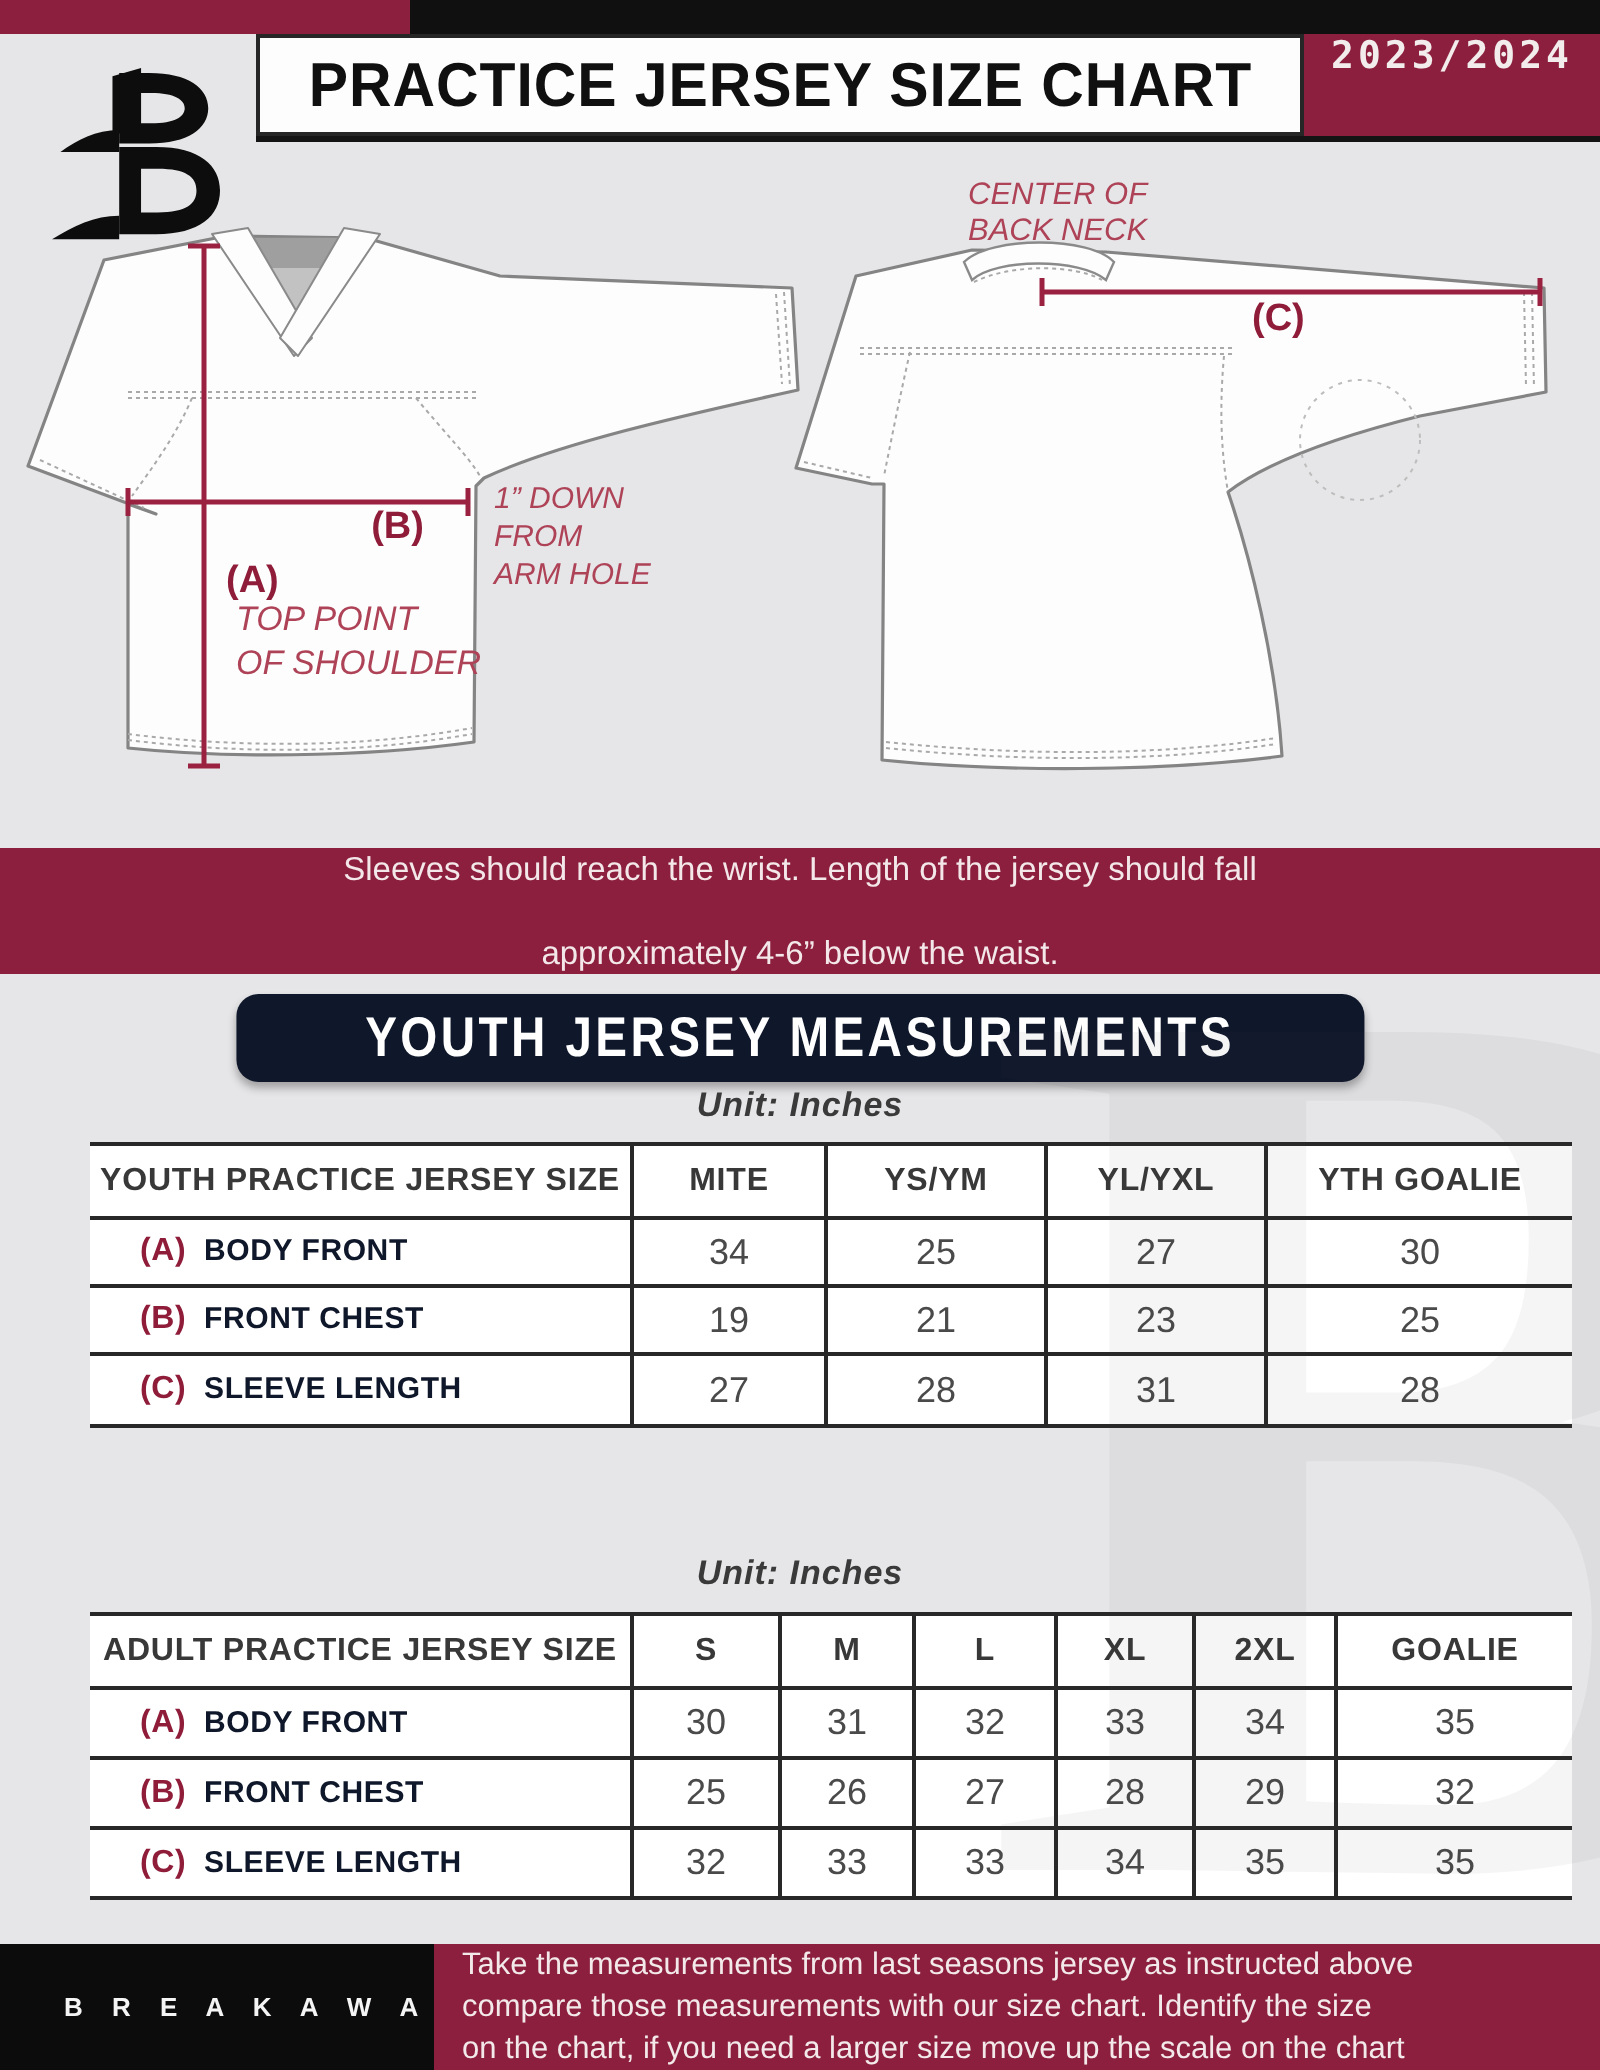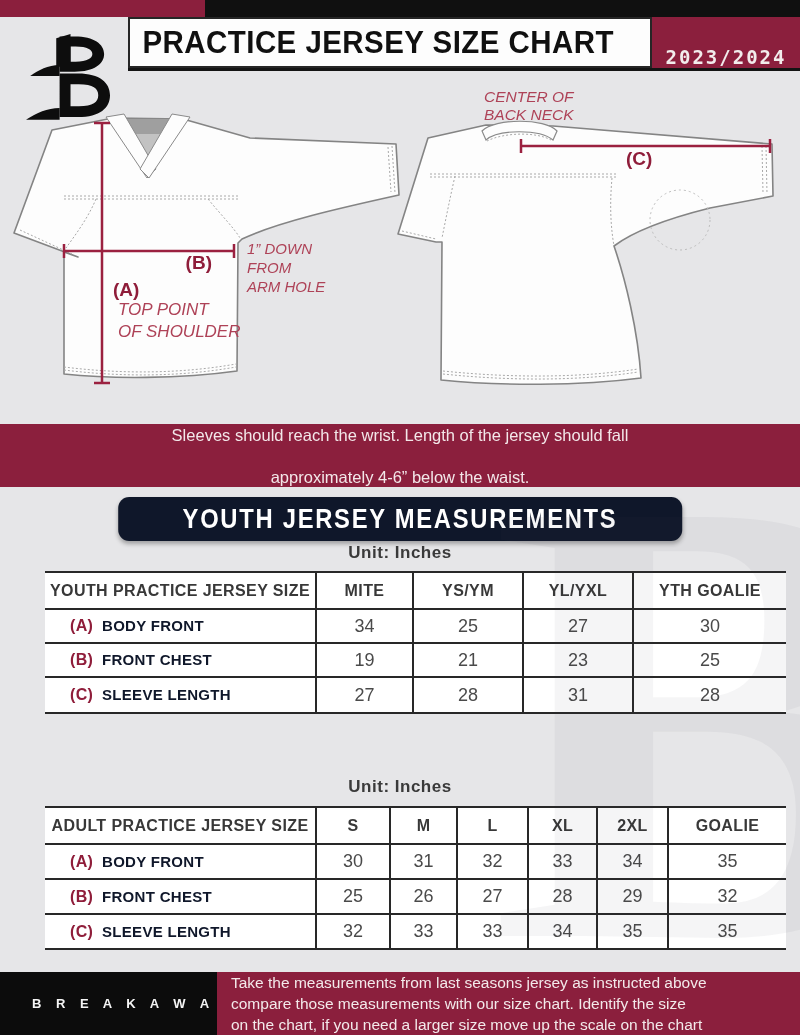--- a/index.html
+++ b/index.html
@@ -4,46 +4,46 @@
 <style>
   html,body{margin:0;padding:0;}
   body{font-family:"Liberation Sans",sans-serif;background:#9a9a9a;}
   .page{position:relative;width:800px;height:1035px;margin:0 auto;background:#e6e6e8;overflow:hidden;}
 
   
   .strip-maroon{position:absolute;left:0;top:0;width:205px;height:17px;background:#8b1f3d;}
   .strip-black{position:absolute;left:205px;top:0;width:595px;height:17px;background:#101010;}
   .title-band{position:absolute;left:128px;top:17px;width:524px;height:51px;background:#fdfdfd;
     border:2px solid #262626;box-shadow:0 3px 0 #141414;box-sizing:border-box;
-    display:flex;align-items:center;}
+    display:flex;align-items:center;justify-content:center;}
   .title-band .t{font-size:31px;font-weight:bold;color:#101010;letter-spacing:.5px;
     transform:scaleX(.95);white-space:nowrap;}
   .season-block{position:absolute;left:652px;top:17px;width:148px;height:51px;background:#8b1f3d;
-    box-shadow:0 3px 0 #141414;display:flex;align-items:flex-end;justify-content:center;}
+    box-shadow:0 3px 0 #141414;display:flex;align-items:flex-start;justify-content:center;}
   .season-block .t{font-family:"DejaVu Sans Mono","Liberation Mono",monospace;
     font-size:19px;font-weight:bold;color:#f2ecec;letter-spacing:2px;white-space:nowrap;}
   .header-logo{position:absolute;left:26px;top:22px;}
 
   
   .diagram{position:absolute;left:0;top:68px;}
   .note-it{font-style:italic;fill:#ae4257;}
   .meas-label{font-weight:bold;fill:#8f1d3a;font-size:19px;}
 
   
   .callout{position:absolute;left:0;top:424px;width:800px;height:63px;background:#8b1f3d;
     display:flex;flex-direction:column;align-items:center;justify-content:center;gap:20px;}
   .callout .ln{color:#f3e7e9;font-size:16.5px;line-height:22px;}
 
   
   .section-banner{position:absolute;left:50%;transform:translateX(-50%);
     background:#0f172a;border-radius:11px;padding:6px 26px;box-shadow:0 3px 4px rgba(0,0,0,.3);}
   .section-banner .t{display:inline-block;color:#fff;font-size:28px;font-weight:bold;
     letter-spacing:2px;transform:scaleX(.85);white-space:nowrap;}
   .unit{position:absolute;left:0;width:800px;text-align:center;
-    font-weight:bold;font-size:17px;color:#3a3a3a;letter-spacing:.5px;}
+    font-style:italic;font-weight:bold;font-size:17px;color:#3a3a3a;letter-spacing:.5px;}
 
   
   .tbl-wrap{position:absolute;left:45px;width:741px;}
   table{border-collapse:collapse;table-layout:fixed;width:741px;}
   td{border-top:2px solid #282828;border-bottom:2px solid #282828;background:#fff;
      text-align:center;vertical-align:middle;padding:2px;}
   td + td{border-left:2px solid #282828;}
   td.lbl{text-align:left;padding-left:25px;}
   .colhead{font-weight:bold;font-size:16px;color:#383838;letter-spacing:.4px;}
   .key{font-weight:bold;font-size:16px;color:#8f1d3a;letter-spacing:.3px;}

